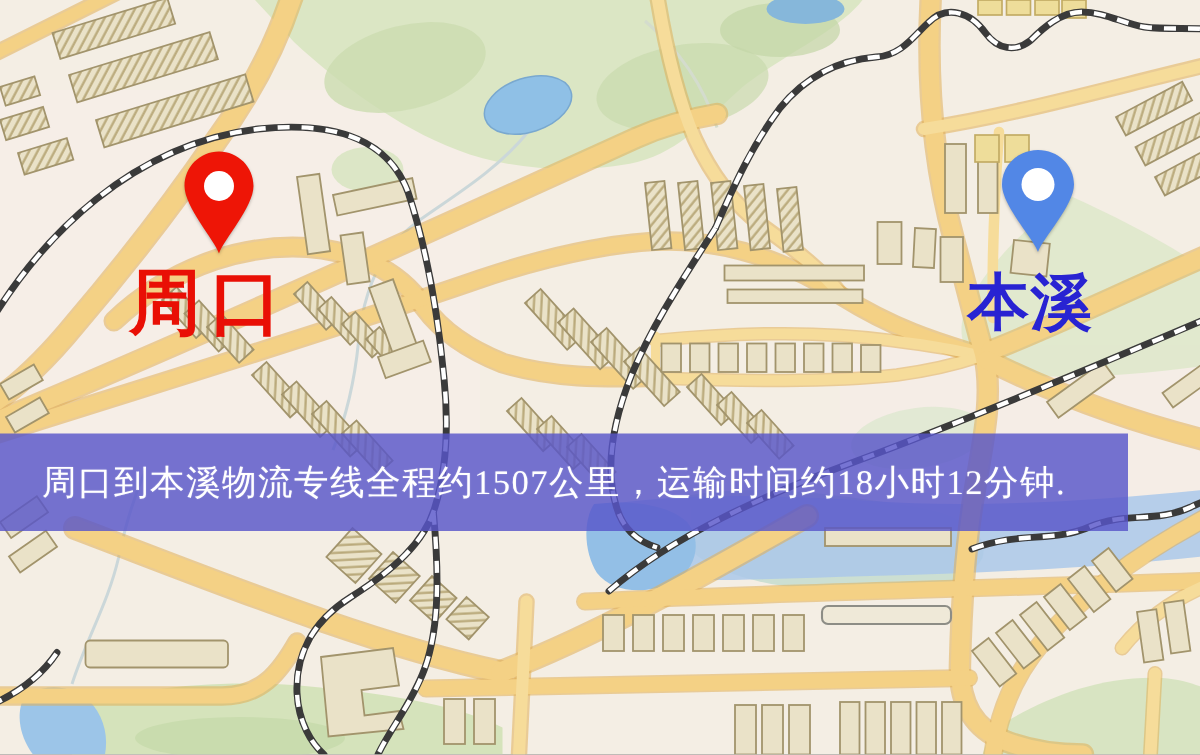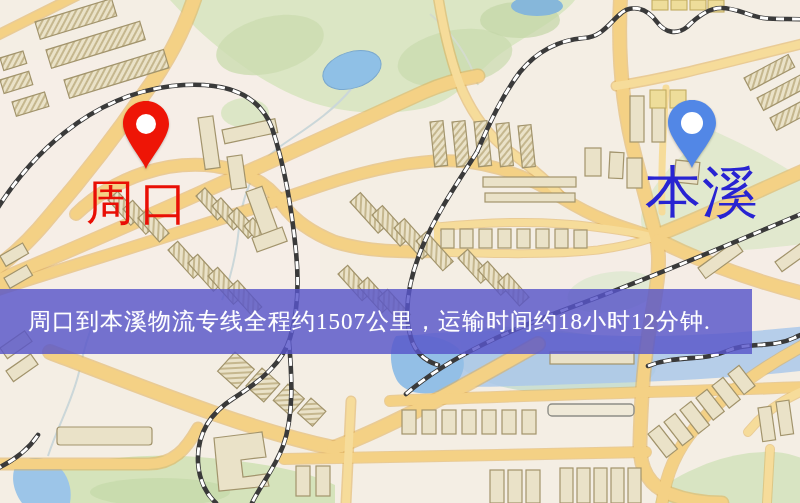--- a/index.html
+++ b/index.html
@@ -44,26 +44,26 @@
     text-shadow:0 0 1px rgba(255,255,255,.4);
   }
 
   .pin{position:absolute;z-index:4;}
   .pin svg{display:block;filter:drop-shadow(0 1px 1px rgba(0,0,0,.25));}
   .pin-origin{left:121px;top:99px;color:#ee1506;}
   .pin-dest{left:666px;top:98px;color:#5287e6;}
 
   .city-label{
     position:absolute;z-index:4;
-    font-weight:normal;
+    font-weight:bold;
     white-space:nowrap;
     line-height:1;
   }
   .label-origin{left:86px;top:179px;font-size:48px;letter-spacing:6px;color:#e90f05;}
-  .label-dest{left:645px;top:164px;font-size:56px;letter-spacing:1px;color:#2823d2;}
+  .label-dest{left:645px;top:181px;font-size:41px;letter-spacing:1px;color:#2823d2;}
 </style>
 </head>
 <body>
 
 <div class="stage">
 
   <svg class="map-svg" viewBox="0 0 800 503" xmlns="http://www.w3.org/2000/svg">
     <defs>
       <pattern id="hatch" width="5" height="5" patternUnits="userSpaceOnUse" patternTransform="rotate(45)">
         <rect width="5" height="5" fill="#eae2c8"></rect>

